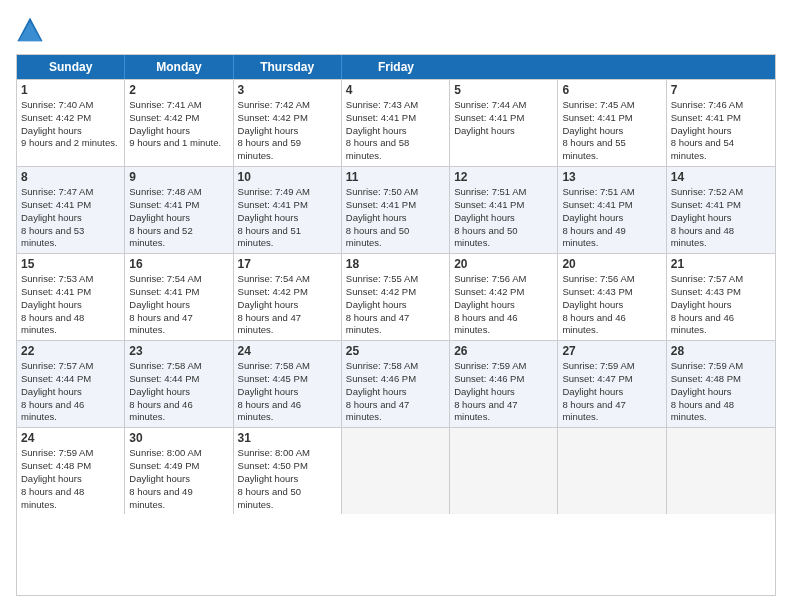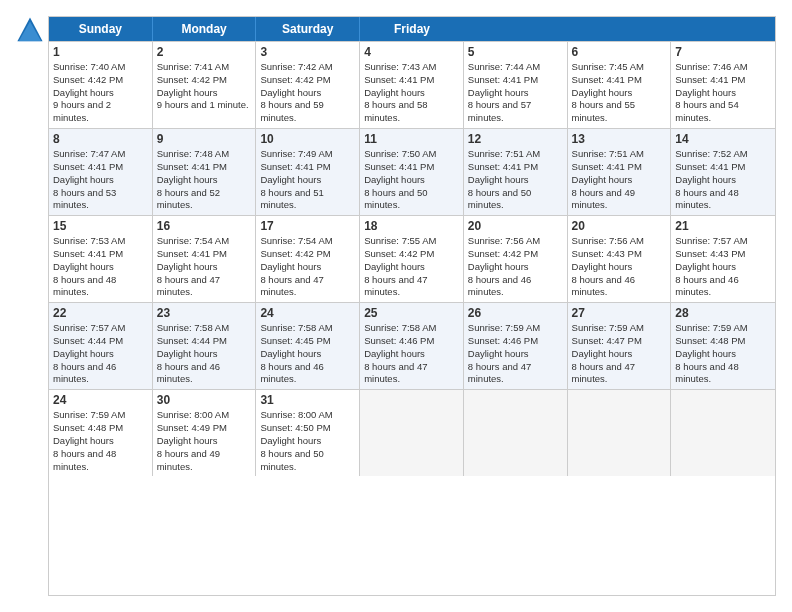--- a/index.html
+++ b/index.html
@@ -8,21 +8,21 @@
       background: #fff;
       width: 792px;
       height: 612px;
       overflow: hidden;
     }
     .page {
       width: 792px;
       height: 612px;
       padding: 16px;
       display: flex;
-      flex-direction: row;
+      flex-direction: column;
     }
     .header {
       display: flex;
       justify-content: space-between;
       align-items: flex-start;
       margin-bottom: 10px;
     }
     .logo {
       display: flex;
       align-items: center;
@@ -125,21 +125,21 @@
     <div class="title-block">
       <div class="month-title"></div>
       <div class="location"></div>
     </div>
   </div>
 
   <div class="calendar">
     <div class="cal-header" id="cal-header">
         <div class="cal-header-cell">Sunday</div>
         <div class="cal-header-cell">Monday</div>
-        <div class="cal-header-cell">Saturday</div>
+        <div class="cal-header-cell">Thursday</div>
         <div class="cal-header-cell">Friday</div>
       </div>
     <div class="cal-body" id="cal-body">
         <div class="cal-row">
           <div class="cal-cell">
             <div class="day-number">1</div>
         <div class="cell-line">Sunrise: 7:40 AM</div>
         <div class="cell-line">Sunset: 4:42 PM</div>
         <div class="cell-line">Daylight hours</div>
         <div class="cell-line">9 hours and 2 minutes.</div>
@@ -163,21 +163,20 @@
         <div class="cell-line">Sunrise: 7:43 AM</div>
         <div class="cell-line">Sunset: 4:41 PM</div>
         <div class="cell-line">Daylight hours</div>
         <div class="cell-line">8 hours and 58 minutes.</div>
           </div>
           <div class="cal-cell">
             <div class="day-number">5</div>
         <div class="cell-line">Sunrise: 7:44 AM</div>
         <div class="cell-line">Sunset: 4:41 PM</div>
         <div class="cell-line">Daylight hours</div>
-        <div class="cell-line">8 hours and 57 minutes.</div>
           </div>
           <div class="cal-cell">
             <div class="day-number">6</div>
         <div class="cell-line">Sunrise: 7:45 AM</div>
         <div class="cell-line">Sunset: 4:41 PM</div>
         <div class="cell-line">Daylight hours</div>
         <div class="cell-line">8 hours and 55 minutes.</div>
           </div>
           <div class="cal-cell">
             <div class="day-number">7</div>

